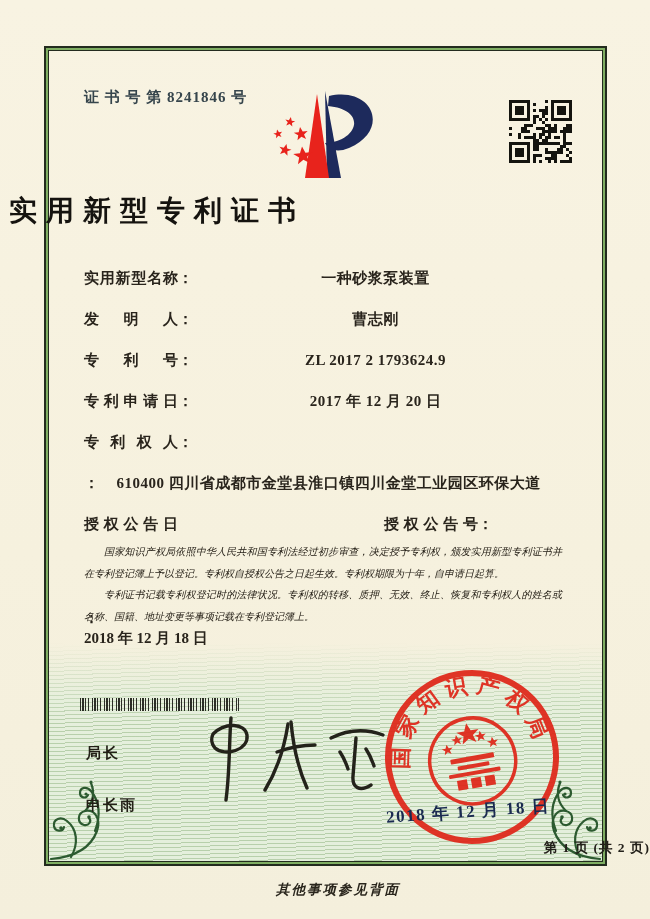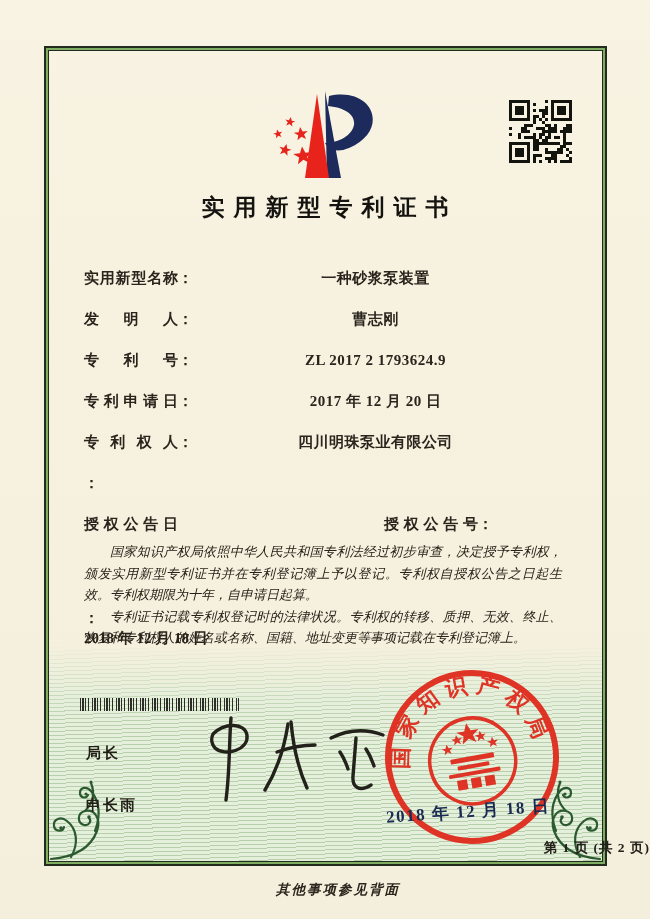--- a/index.html
+++ b/index.html
@@ -17,32 +17,32 @@
          background:repeating-linear-gradient(178deg,rgba(110,156,92,.38) 0 1px,rgba(255,255,255,0) 1px 4px);
          -webkit-mask-image:linear-gradient(180deg,transparent 0,#000 80px);
          mask-image:linear-gradient(180deg,transparent 0,#000 80px);}
   .ornament{position:absolute;bottom:-2px;width:84px;height:92px;}
   .ornament.left{left:-2px;transform:scaleX(-1);}
   .ornament.right{right:-2px;}
   
   .cert-no{position:absolute;left:84px;top:88px;font-size:15px;font-weight:700;color:#36454c;letter-spacing:1px;z-index:4;}
   .logo{position:absolute;left:265px;top:88px;width:112px;height:95px;z-index:4;}
   .qr{position:absolute;left:509px;top:100px;width:63px;height:63px;z-index:4;}
-  .title{position:absolute;left:0;right:0;top:192px;text-align:center;font-size:23px;font-weight:700;
+  .title{position:absolute;left:0;right:0;top:192px;font-size:28px;font-weight:700;
          color:#15130f;letter-spacing:9px;text-indent:9px;z-index:4;}
   
   .fields{position:absolute;left:84px;right:92px;top:268px;z-index:4;font-size:15px;font-weight:700;color:#29241c;}
   .frow{display:flex;margin-bottom:21px;line-height:20px;}
   .f-label{display:inline-block;width:94px;text-align:justify;text-align-last:justify;flex:0 0 94px;}
   .f-colon{flex:0 0 14px;}
   .f-value{flex:1;letter-spacing:.5px;text-align:center;}
   .frow.grant .group{display:flex;}
   .frow.grant .g1{width:300px;flex-direction:column;}
   
-  .paras{position:absolute;left:84px;right:88px;top:541px;z-index:4;font-size:13px;color:#262118;
+  .paras{position:absolute;left:84px;right:88px;top:541px;z-index:4;font-size:10px;color:#262118;
          line-height:21.5px;text-align:justify;}
   .paras p{margin:0;text-indent:2em;font-style:italic;}
   
   .barcode{position:absolute;left:80px;top:698px;width:159px;height:13px;z-index:4;opacity:.88;
     background-image:repeating-linear-gradient(90deg,#14140f 0 1px,transparent 1px 2px,#14140f 2px 4px,transparent 4px 5px,#14140f 5px 6px,transparent 6px 8px,#14140f 8px 9px,transparent 9px 12px);}
   .signer{position:absolute;left:86px;top:744px;z-index:4;font-size:15px;font-weight:700;color:#221f16;}
   .signer .s-title{display:block;margin-bottom:33px;letter-spacing:2px;}
   .signer .s-name{display:block;letter-spacing:2px;}
   .signature{position:absolute;left:195px;top:708px;width:200px;height:100px;z-index:5;}
   .seal{position:absolute;left:379px;top:664px;width:186px;height:186px;z-index:4;transform:rotate(-10deg);opacity:.92;}
@@ -89,20 +89,21 @@
       </g>
     </svg>
   </div>
 
   <div class="frame">
     <div class="frame-mid">
         <div class="frame-inner"></div>
       </div>
   </div>
 
+  <div class="cert-no">证 书 号 第 8241846 号</div>
 
   <svg class="logo" viewBox="0 0 112 95">
     <defs>
       <polygon id="lstar" points="0,-10 2.9,-3.1 10,-3.1 4.2,1.2 6.2,8.1 0,4 -6.2,8.1 -4.2,1.2 -10,-3.1 -2.9,-3.1"></polygon>
     </defs>
 
     <path d="M64,8 C108,-2 126,42 84,60 C72,65 64,62 60,55 C92,54 104,22 63,18 Z" fill="#1d2a5c"></path>
 
     <polygon points="60,3 76,90 62,90" fill="#1d2a5c"></polygon>
 
@@ -271,24 +272,24 @@
       <span class="f-value">ZL 2017 2 1793624.9</span>
     </div>
     <div class="frow">
       <span class="f-label">专利申请日</span>
         <span class="f-colon">：</span>
       <span class="f-value">2017 年 12 月 20 日</span>
     </div>
     <div class="frow">
       <span class="f-label">专利权人</span>
         <span class="f-colon">：</span>
-      <span class="f-value">四川明珠泵业有限公司</span>
-    </div>
-    <div class="frow">
-        <span class="f-colon">：</span>
+    </div>
+    <div class="frow">
+        <span class="f-colon">：</span>
+      <span class="f-value">610400 四川省成都市金堂县淮口镇四川金堂工业园区环保大道</span>
     </div>
     <div class="frow grant">
       <span class="group g1">
         <span class="f-label">授权公告日</span>
           <span class="f-colon">：</span>
         <span>2018 年 12 月 18 日</span>
       </span>
       <span class="group g2">
         <span class="f-label">授权公告号</span>
           <span class="f-colon">：</span>

